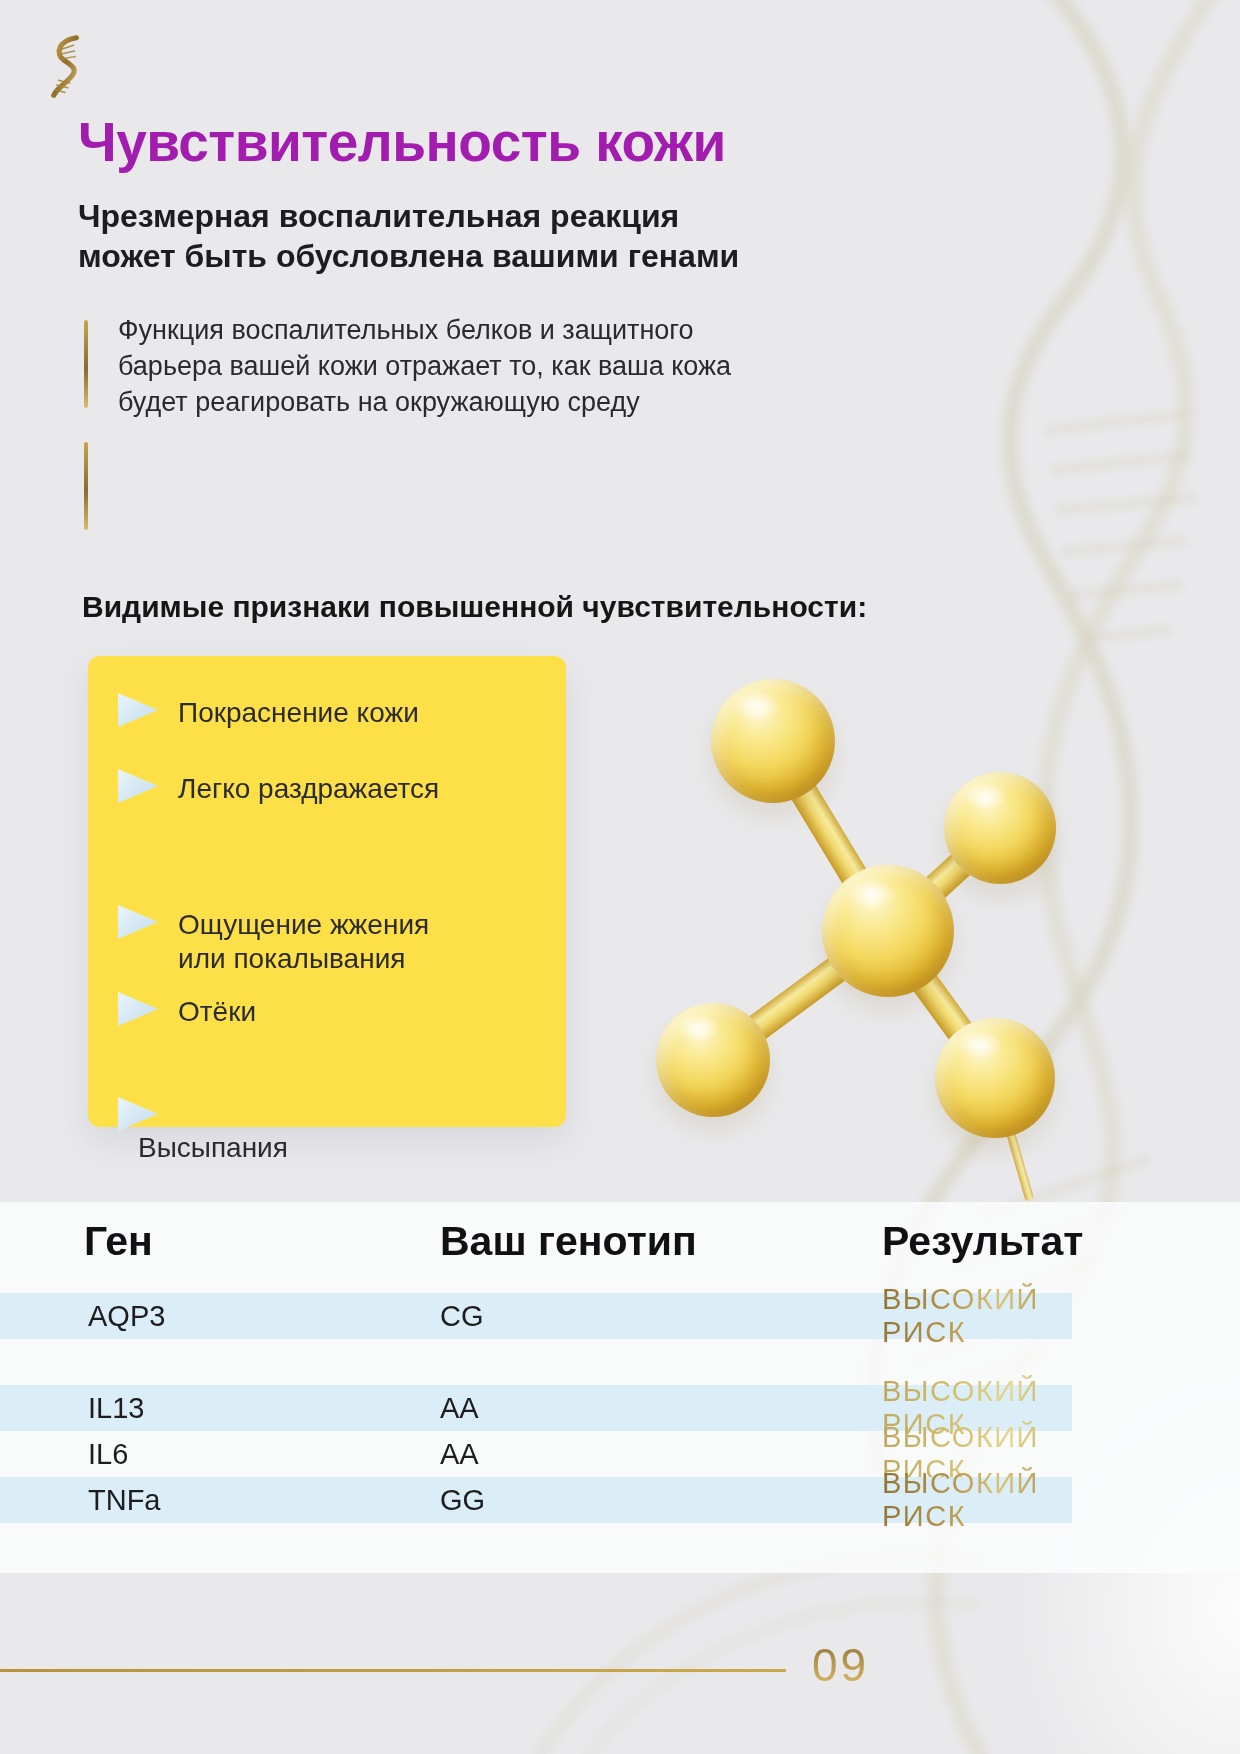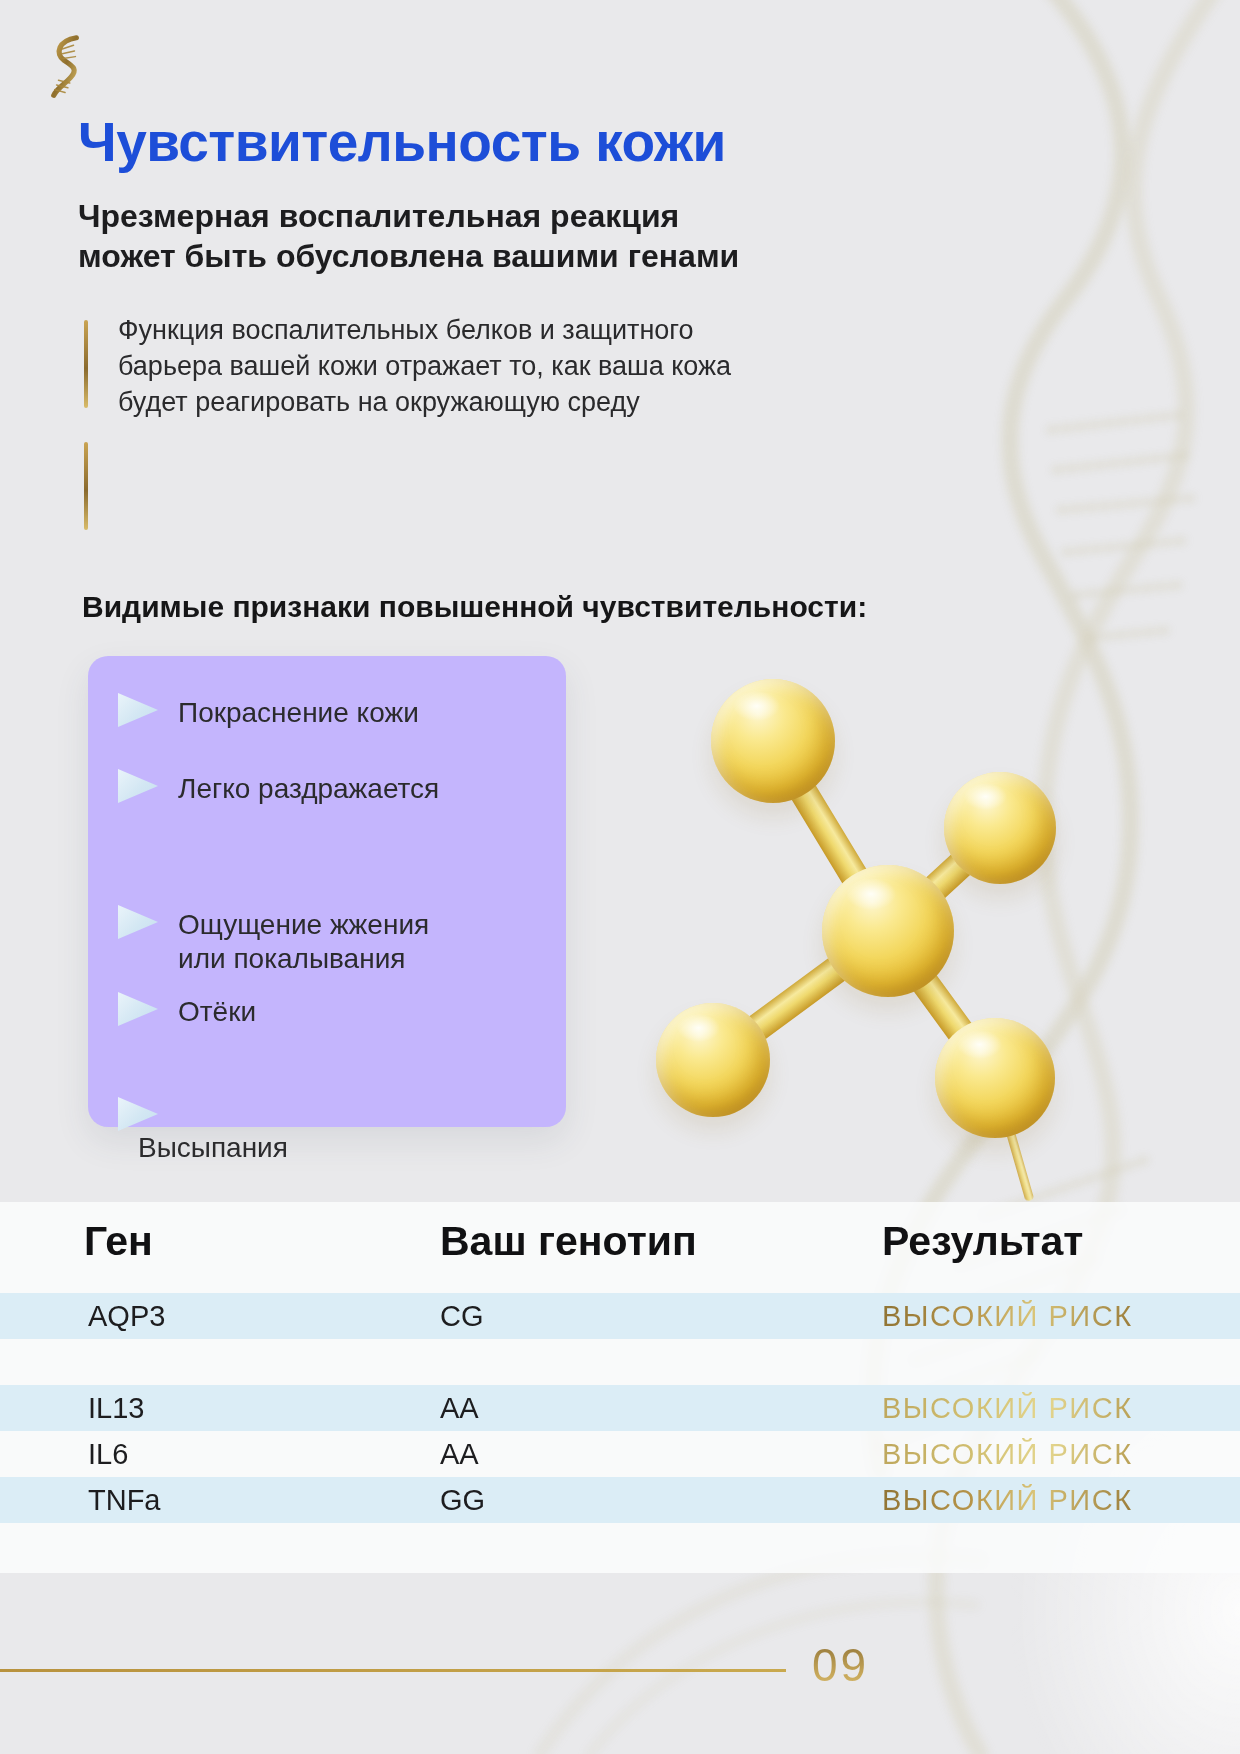--- a/index.html
+++ b/index.html
@@ -9,36 +9,36 @@
     font-family:"Liberation Sans", sans-serif;color:#1c1c1e;
   }
   
   #dna-bg{position:absolute;left:520px;top:0;width:720px;height:1754px;opacity:.62;}
   #white-smudge{position:absolute;left:1010px;top:1330px;width:460px;height:560px;
     background:radial-gradient(closest-side,rgba(255,255,255,.85),rgba(255,255,255,0));}
   
   #logo{position:absolute;left:48px;top:34px;width:36px;height:66px;}
   
   .title{position:absolute;left:78px;top:112px;font-size:55px;font-weight:800;
-    letter-spacing:-.5px;color:#1d4ed8;line-height:1.1;}
+    letter-spacing:-.5px;color:#a21caf;line-height:1.1;}
   .subtitle{position:absolute;left:78px;top:196px;font-size:32px;font-weight:700;
     color:#1d1d1f;line-height:40px;white-space:pre-line;}
   
   .para{position:absolute;left:118px;font-size:27px;font-weight:400;color:#2a2a2c;
     line-height:36px;white-space:pre-line;}
   #para-1{top:312px;}
   #para-2{top:434px;}
   .goldbar{position:absolute;left:84px;width:4px;
     background:linear-gradient(180deg,#caa452,#8a6a2e 55%,#d9bc6a);border-radius:2px;}
   #bar-1{top:320px;height:88px;}
   #bar-2{top:442px;height:88px;}
   
   .signs-heading{position:absolute;left:82px;top:590px;font-size:30px;font-weight:700;color:#161617;}
   #signs-card{position:absolute;left:88px;top:656px;width:478px;height:471px;
-    background:#c4b5fd;border-radius:20px;box-shadow:0 14px 34px rgba(60,70,90,.10);}
+    background:#fde047;border-radius:12px;box-shadow:0 14px 34px rgba(60,70,90,.10);}
   .sign-item{position:absolute;left:30px;display:flex;align-items:flex-start;}
   .arrow{width:40px;height:34px;margin-top:-3px;flex:none;
     clip-path:polygon(0 0,100% 50%,0 100%);
     background:linear-gradient(135deg,#eaf4fa 0%,#d3e7f3 55%,#c5dff0 100%);}
   .sign-label{margin-left:20px;font-size:28px;color:#2b2b2d;line-height:34px;white-space:pre-line;}
   #sign-0{top:40px;} #sign-1{top:116px;} #sign-2{top:191px;}
   #sign-3{top:252px;} #sign-4{top:339px;} #sign-5{top:444px;flex-direction:column;}
   
   .sphere{position:absolute;border-radius:50%;z-index:3;
     background:radial-gradient(circle at 38% 28%,#fdf6cf 0%,#fae98f 22%,#f3d75d 45%,#e9bf35 66%,#d0a026 82%,#b98c1c 93%,#a87d18 100%);
@@ -56,21 +56,21 @@
   #rod-r {left:868px;top:866px;width:152px;transform:rotate(-42.6deg);}
   #rod-bl{left:692px;top:982px;width:217px;transform:rotate(-36.4deg);}
   #rod-br{left:850px;top:991px;width:182px;transform:rotate(53.9deg);}
   #rod-tail{left:949px;top:1135px;width:127px;height:9px;border-radius:5px;z-index:1;
     transform:rotate(74deg);opacity:.8;}
   
   #table-band{position:absolute;left:0;top:1202px;width:1240px;height:371px;
     background:rgba(252,253,253,.84);}
   .thead{position:absolute;top:1218px;font-size:41px;font-weight:800;color:#111113;}
   #th-gene{left:84px;} #th-genotype{left:440px;} #th-result{left:882px;}
-  .trow{position:absolute;left:0;width:1240px;height:46px;}
+  .trow{position:absolute;left:0;width:1072px;height:46px;}
   .trow.blue{background:rgba(216,236,245,.92);}
   #row-0{top:1293px;} #row-1{top:1339px;} #row-2{top:1385px;}
   #row-3{top:1431px;} #row-4{top:1477px;}
   .cell{position:absolute;top:50%;transform:translateY(-50%);font-size:29px;color:#1d1d1f;}
   .cell.gene{left:88px;}
   .cell.genotype{left:440px;}
   .cell.result{left:882px;letter-spacing:1.5px;
     background:linear-gradient(100deg,#8f7334 0%,#b59348 35%,#d9c478 60%,#9a7c3a 100%);
     -webkit-background-clip:text;background-clip:text;color:transparent;}
   .trow.tone-light .cell.result{

